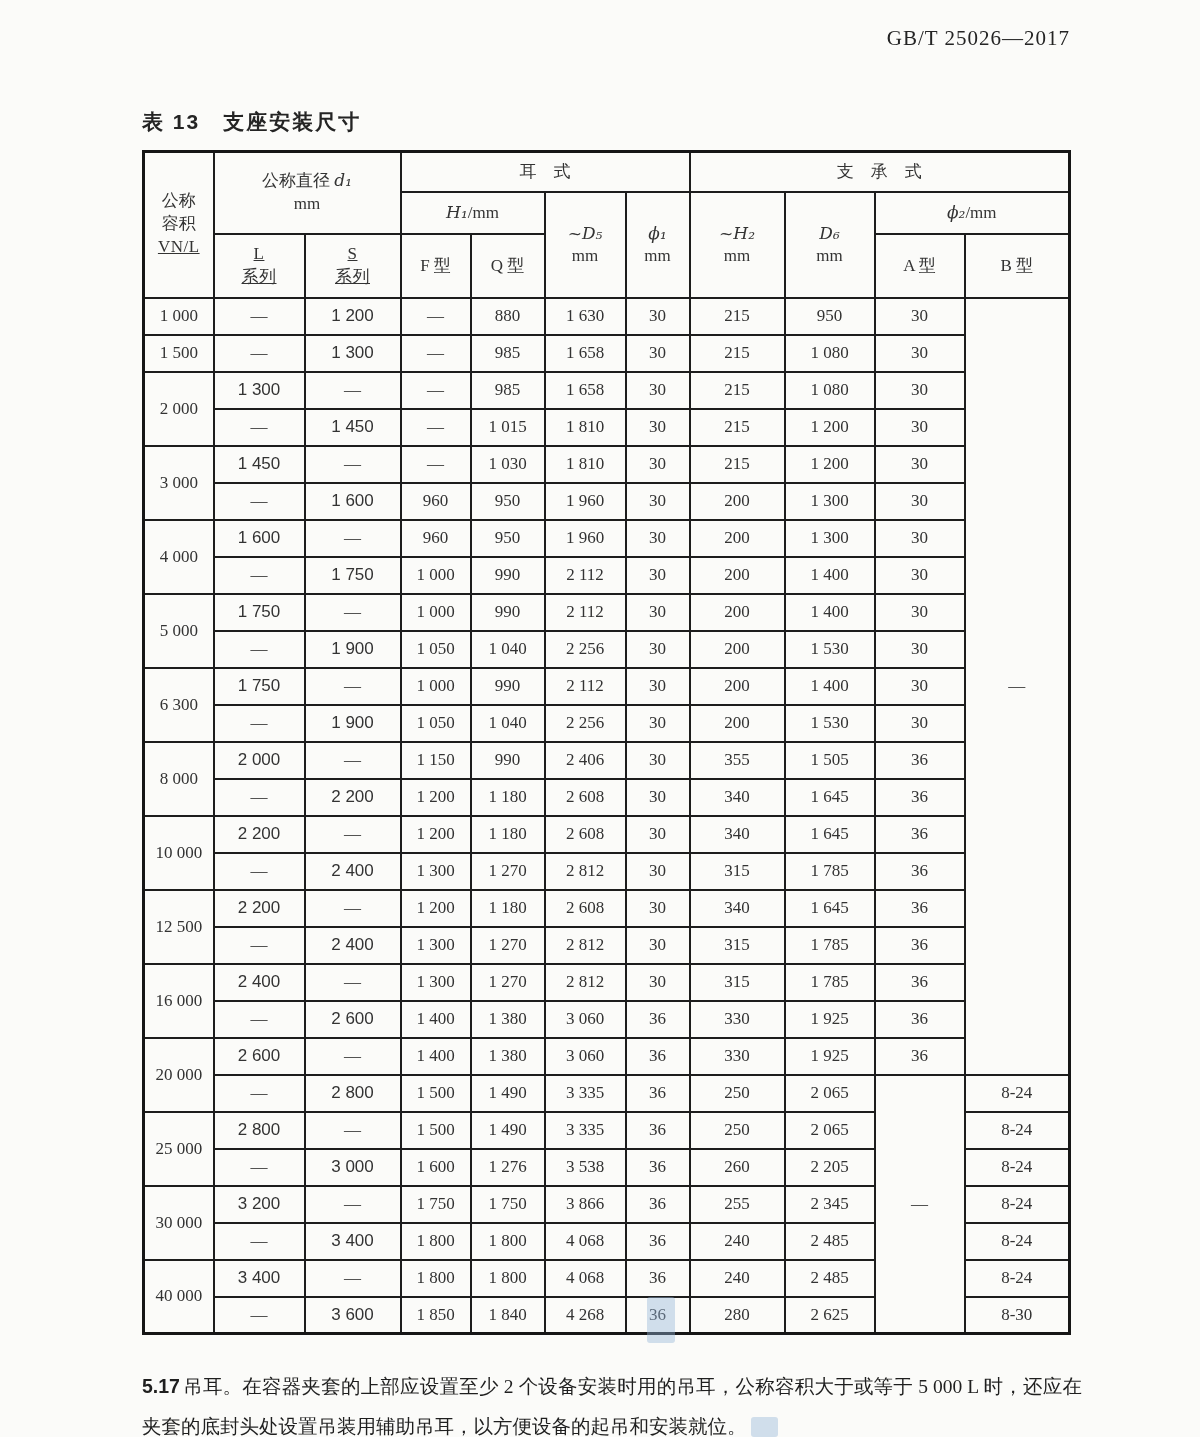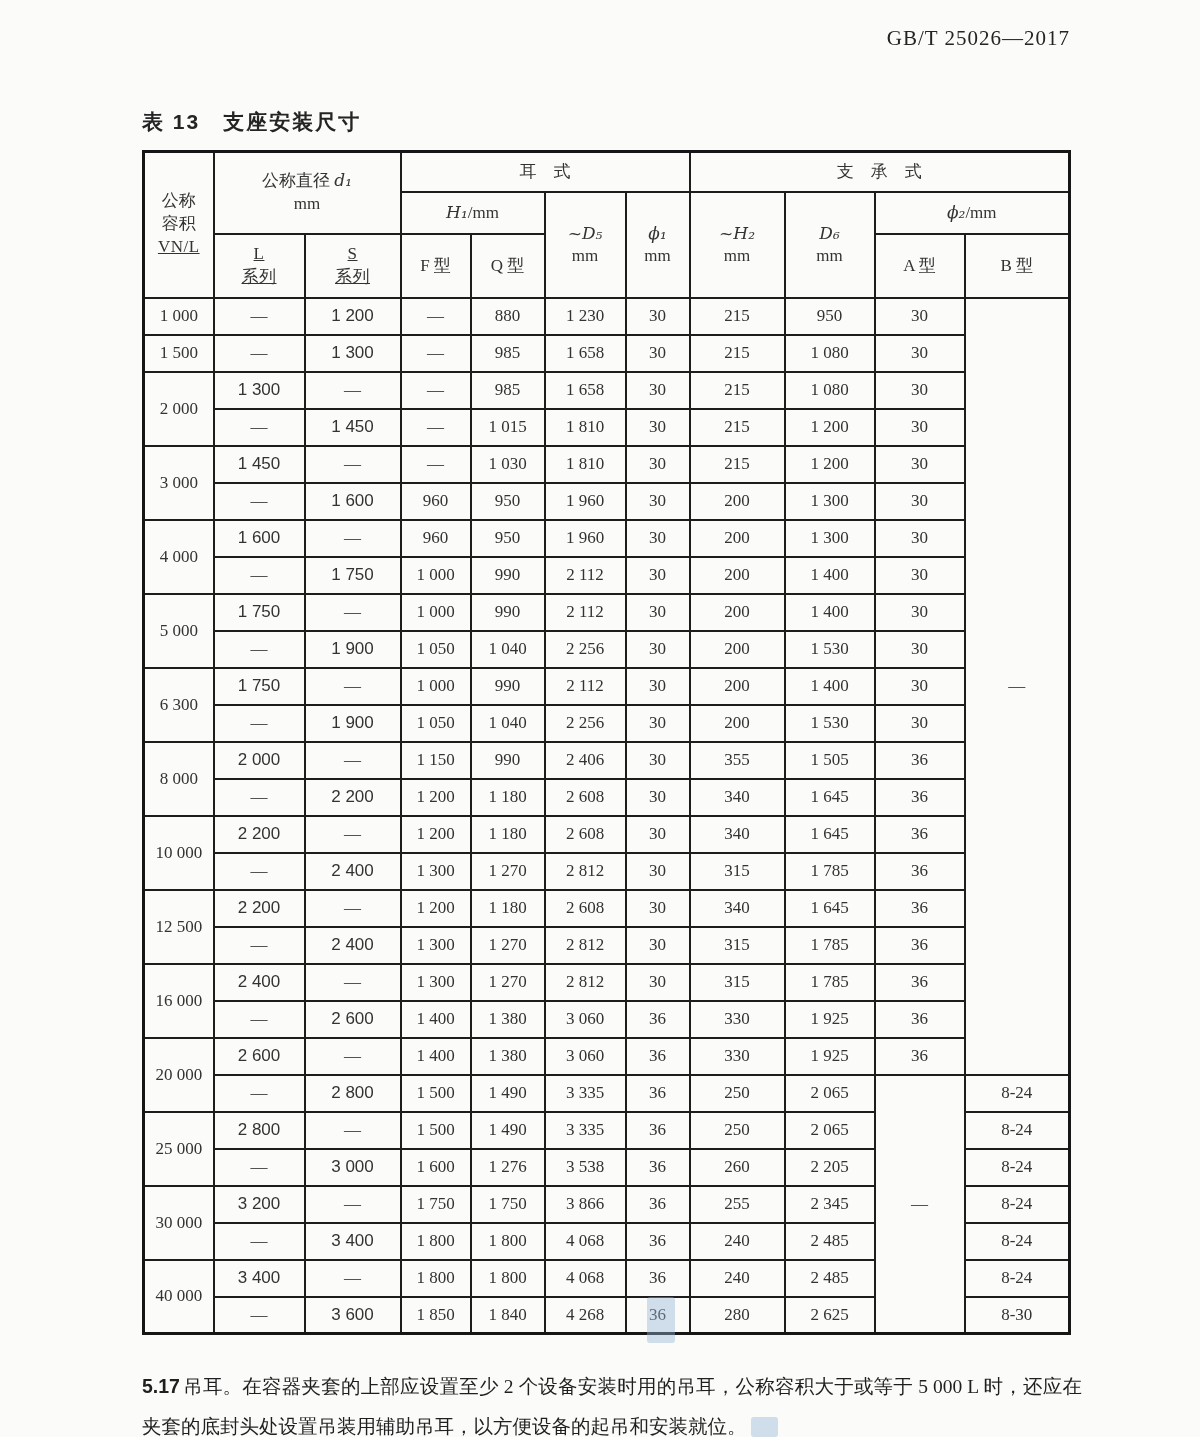--- a/index.html
+++ b/index.html
@@ -140,21 +140,21 @@
       <th>B 型</th>
     </tr>
   </thead>
   <tbody>
       <tr>
         <td class="vol">1 000</td>
         <td>—</td>
         <td class="ls">1 200</td>
         <td>—</td>
         <td>880</td>
-        <td>1 230</td>
+        <td>1 630</td>
         <td>30</td>
         <td>215</td>
         <td>950</td>
         <td>30</td>
         <td rowspan="21">—</td>
       </tr>
       <tr>
         <td class="vol">1 500</td>
         <td>—</td>
         <td class="ls">1 300</td>

